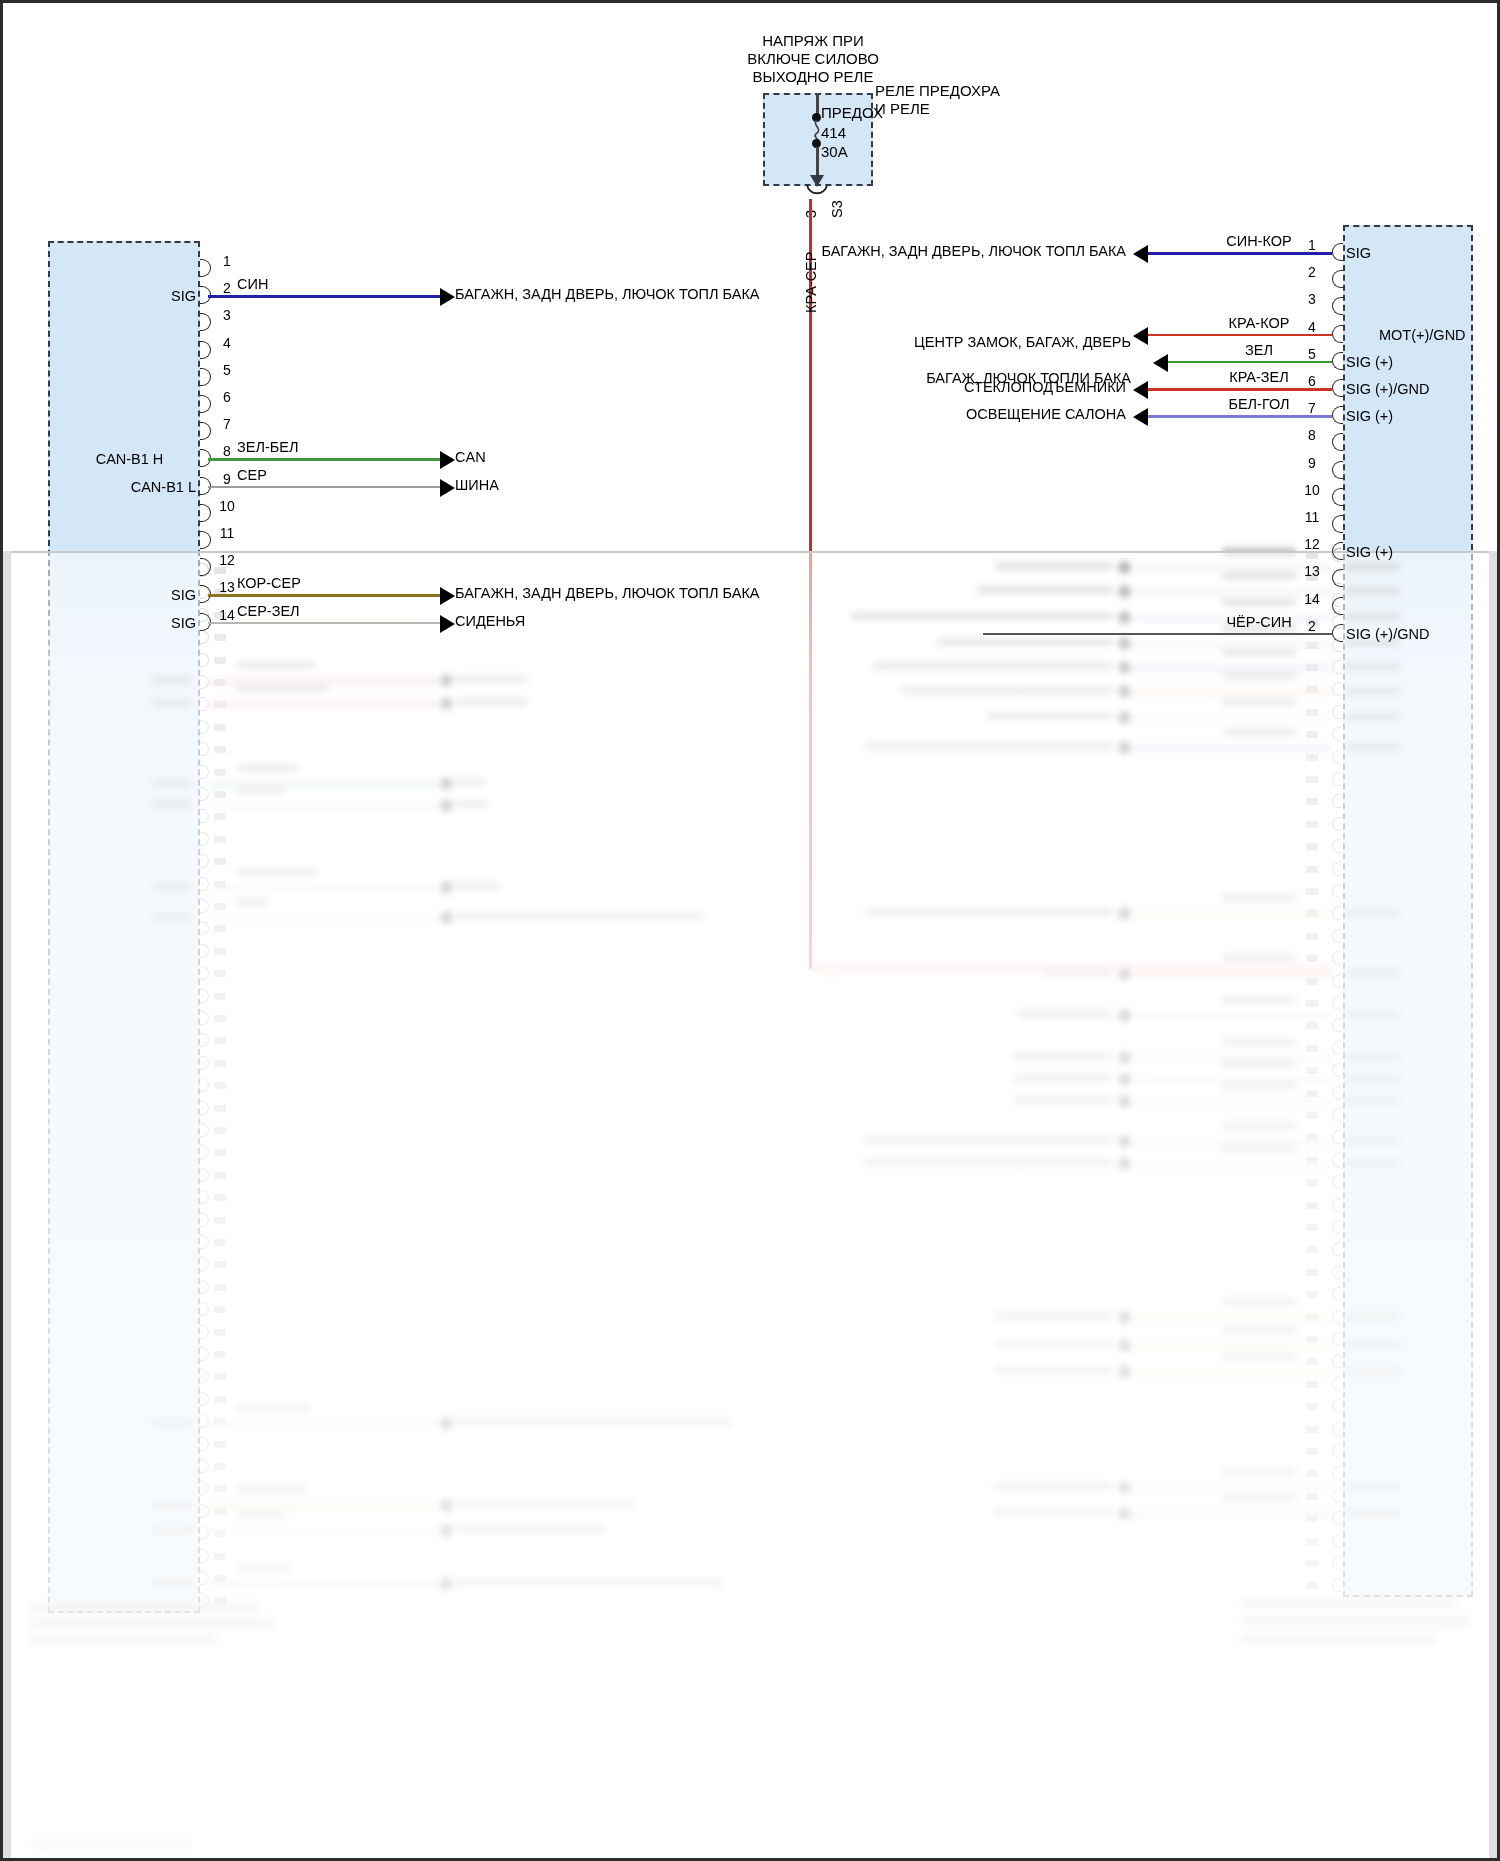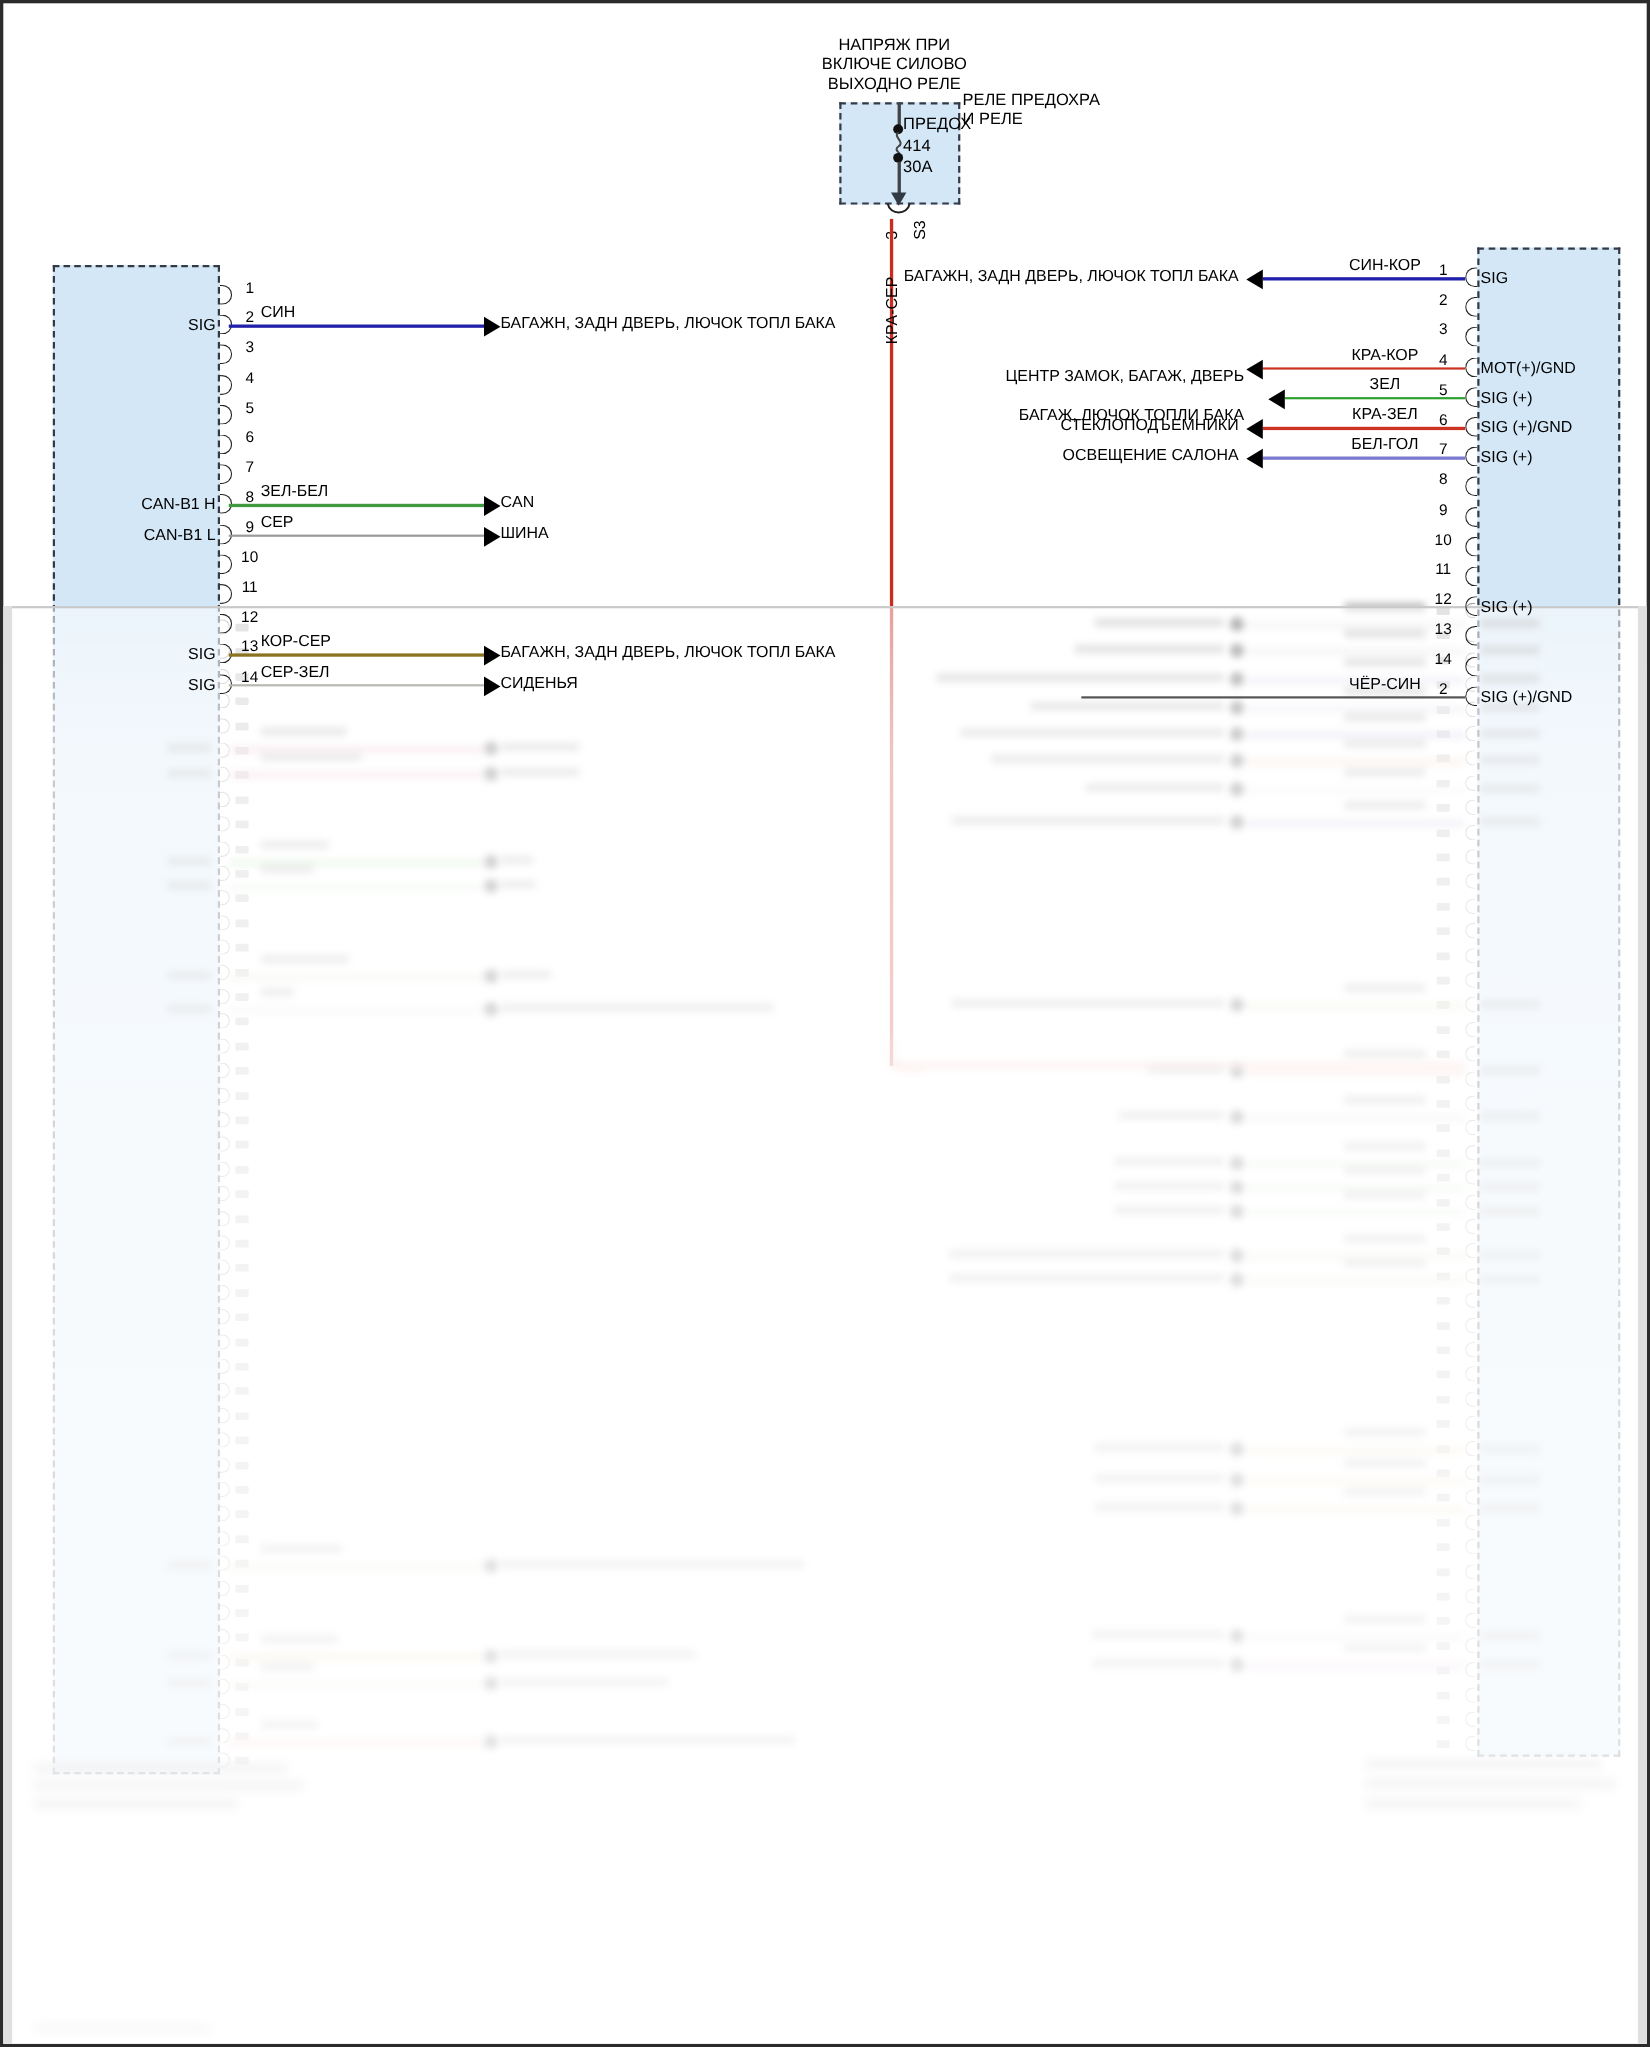--- a/index.html
+++ b/index.html
@@ -531,21 +531,21 @@
     <div class="pinbr" style="left: 197px; top: 337.6px;"></div>
     <div class="pinnum" style="left: 211px; top: 331.6px;">4</div>
     <div class="pinbr" style="left: 197px; top: 364.8px;"></div>
     <div class="pinnum" style="left: 211px; top: 358.8px;">5</div>
     <div class="pinbr" style="left: 197px; top: 392px;"></div>
     <div class="pinnum" style="left: 211px; top: 386px;">6</div>
     <div class="pinbr" style="left: 197px; top: 419.2px;"></div>
     <div class="pinnum" style="left: 211px; top: 413.2px;">7</div>
     <div class="pinbr" style="left: 197px; top: 446.4px;"></div>
     <div class="pinnum" style="left: 211px; top: 440.4px;">8</div>
-    <div class="pinfn" style="left: 60px; top: 448.4px; width: 133px; text-align: right;">CAN-B1 H</div>
+    <div class="pinfn" style="left: 60px; top: 448.4px; width: 133px; text-align: center;">CAN-B1 H</div>
     <div class="wire" style="left: 205px; top: 455.4px; width: 232px; background: rgb(63, 154, 63);"></div>
     <div class="wlabel" style="left: 234px; top: 436.4px;">ЗЕЛ-БЕЛ</div>
     <div class="arrowR" style="left: 437px; top: 448.4px;"></div>
     <div class="dest" style="left: 452px; top: 446.4px;">CAN</div>
     <div class="pinbr" style="left: 197px; top: 473.6px;"></div>
     <div class="pinnum" style="left: 211px; top: 467.6px;">9</div>
     <div class="pinfn" style="left: 60px; top: 475.6px; width: 133px; text-align: right;">CAN-B1 L</div>
     <div class="wire" style="left: 205px; top: 482.6px; width: 232px; background: rgb(154, 154, 154);"></div>
     <div class="wlabel" style="left: 234px; top: 463.6px;">СЕР</div>
     <div class="arrowR" style="left: 437px; top: 475.6px;"></div>
@@ -576,21 +576,21 @@
     <div class="wire" style="left: 1145px; top: 249px; width: 184px; background: rgb(32, 32, 170);"></div>
     <div class="wlabel" style="left: 1217px; top: 230px; width: 78px; text-align: center;">СИН-КОР</div>
     <div class="arrowL" style="left: 1130px; top: 242px;"></div>
     <div class="dest" style="left: 0px; width: 1123px; text-align: right; top: 240px;">БАГАЖН, ЗАДН ДВЕРЬ, ЛЮЧОК ТОПЛ БАКА</div>
     <div class="pinbr left" style="left: 1329px; top: 267.2px;"></div>
     <div class="pinnum" style="left: 1296px; top: 261.2px;">2</div>
     <div class="pinbr left" style="left: 1329px; top: 294.4px;"></div>
     <div class="pinnum" style="left: 1296px; top: 288.4px;">3</div>
     <div class="pinbr left" style="left: 1329px; top: 321.6px;"></div>
     <div class="pinnum" style="left: 1296px; top: 315.6px;">4</div>
-    <div class="pinfn" style="left: 1343px; top: 323.6px;">MOT(+)/GND</div>
+    <div class="pinfn" style="left: 1376px; top: 323.6px;">MOT(+)/GND</div>
     <div class="wire" style="left: 1145px; top: 330.6px; width: 184px; background: rgb(204, 51, 34);"></div>
     <div class="wlabel" style="left: 1217px; top: 311.6px; width: 78px; text-align: center;">КРА-КОР</div>
     <div class="arrowL" style="left: 1130px; top: 323.6px;"></div>
     <div class="pinbr left" style="left: 1329px; top: 348.8px;"></div>
     <div class="pinnum" style="left: 1296px; top: 342.8px;">5</div>
     <div class="pinfn" style="left: 1343px; top: 350.8px;">SIG (+)</div>
     <div class="wire" style="left: 1165px; top: 357.8px; width: 164px; background: rgb(47, 160, 47);"></div>
     <div class="wlabel" style="left: 1217px; top: 338.8px; width: 78px; text-align: center;">ЗЕЛ</div>
     <div class="arrowL" style="left: 1150px; top: 350.8px;"></div>
     <div class="dest" style="left: 0px; width: 1128px; text-align: right; top: 366.8px;">БАГАЖ, ЛЮЧОК ТОПЛИ БАКА</div>

